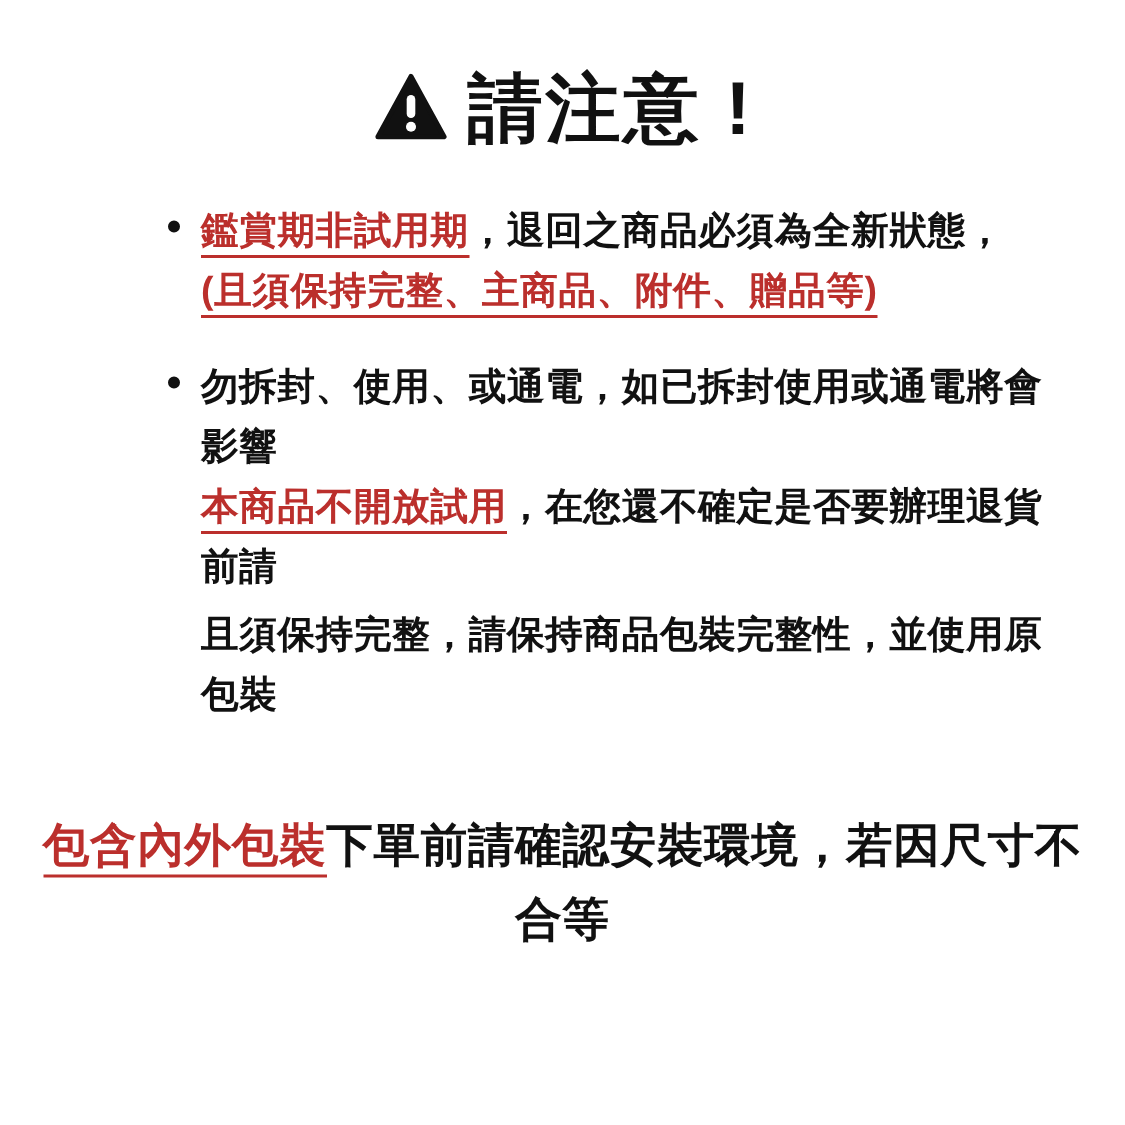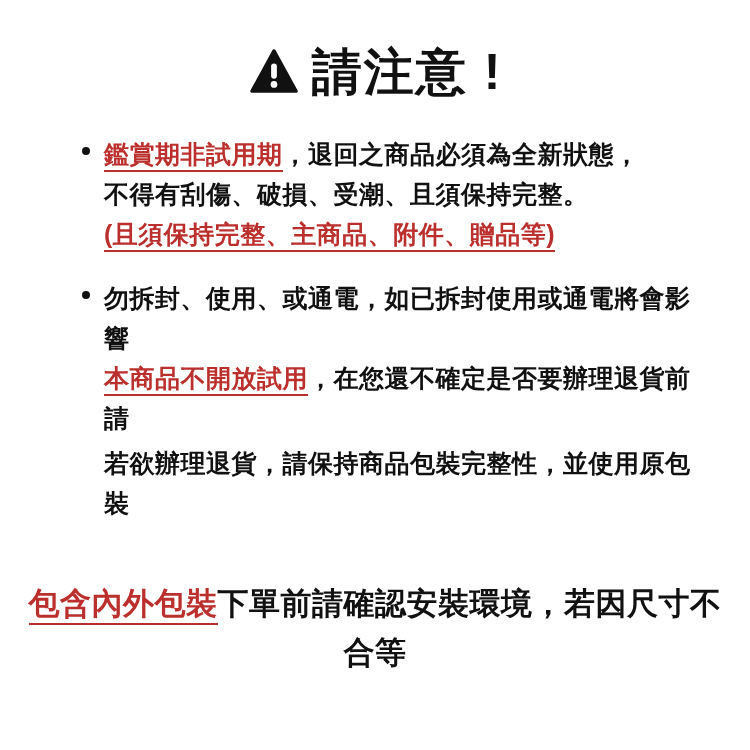--- a/index.html
+++ b/index.html
@@ -37,20 +37,21 @@
     font-size: 50px;
     font-weight: 800;
     margin-left: 2px;
     color: #111111;
   }
   
   .content {
     margin-top: 30px;
     padding-left: 82px;
     padding-right: 40px;
+    margin-left: 30px;
   }
   .bullet-item {
     display: flex;
     align-items: flex-start;
     margin-bottom: 24px;
   }
   .bullet-marker {
     flex: 0 0 auto;
     width: 7px;
     height: 7px;
@@ -98,32 +99,31 @@
     <span class="title-text">請注意</span>
     <span class="title-excl">!</span>
   </div>
 
   <div class="content">
 
     <div class="bullet-item">
       <span class="bullet-marker"></span>
       <div class="bullet-text">
         <div><span class="red u">鑑賞期非試用期</span><span>，退回之商品必須為全新狀態，</span></div>
-        <div>不得有刮傷、破損、受潮、且須保持完整。</div>
         <div><span class="red u">(且須保持完整、主商品、附件、贈品等)</span></div>
       </div>
     </div>
 
     <div class="bullet-item">
       <span class="bullet-marker"></span>
       <div class="bullet-text">
         <div>勿拆封、使用、或通電，如已拆封使用或通電將會影響</div>
         <div><span class="red u">本商品不開放試用</span><span>，在您還不確定是否要辦理退貨前請</span></div>
         <div class="para2">
-          <div>若欲辦理退貨，請保持商品包裝完整性，並使用原包裝</div>
+          <div>且須保持完整，請保持商品包裝完整性，並使用原包裝</div>
         </div>
       </div>
     </div>
 
   </div>
 
   <div class="footer">
     <div><span class="red u">包含內外包裝</span><span>下單前請確認安裝環境，若因尺寸不合等</span></div>
 
   </div>

